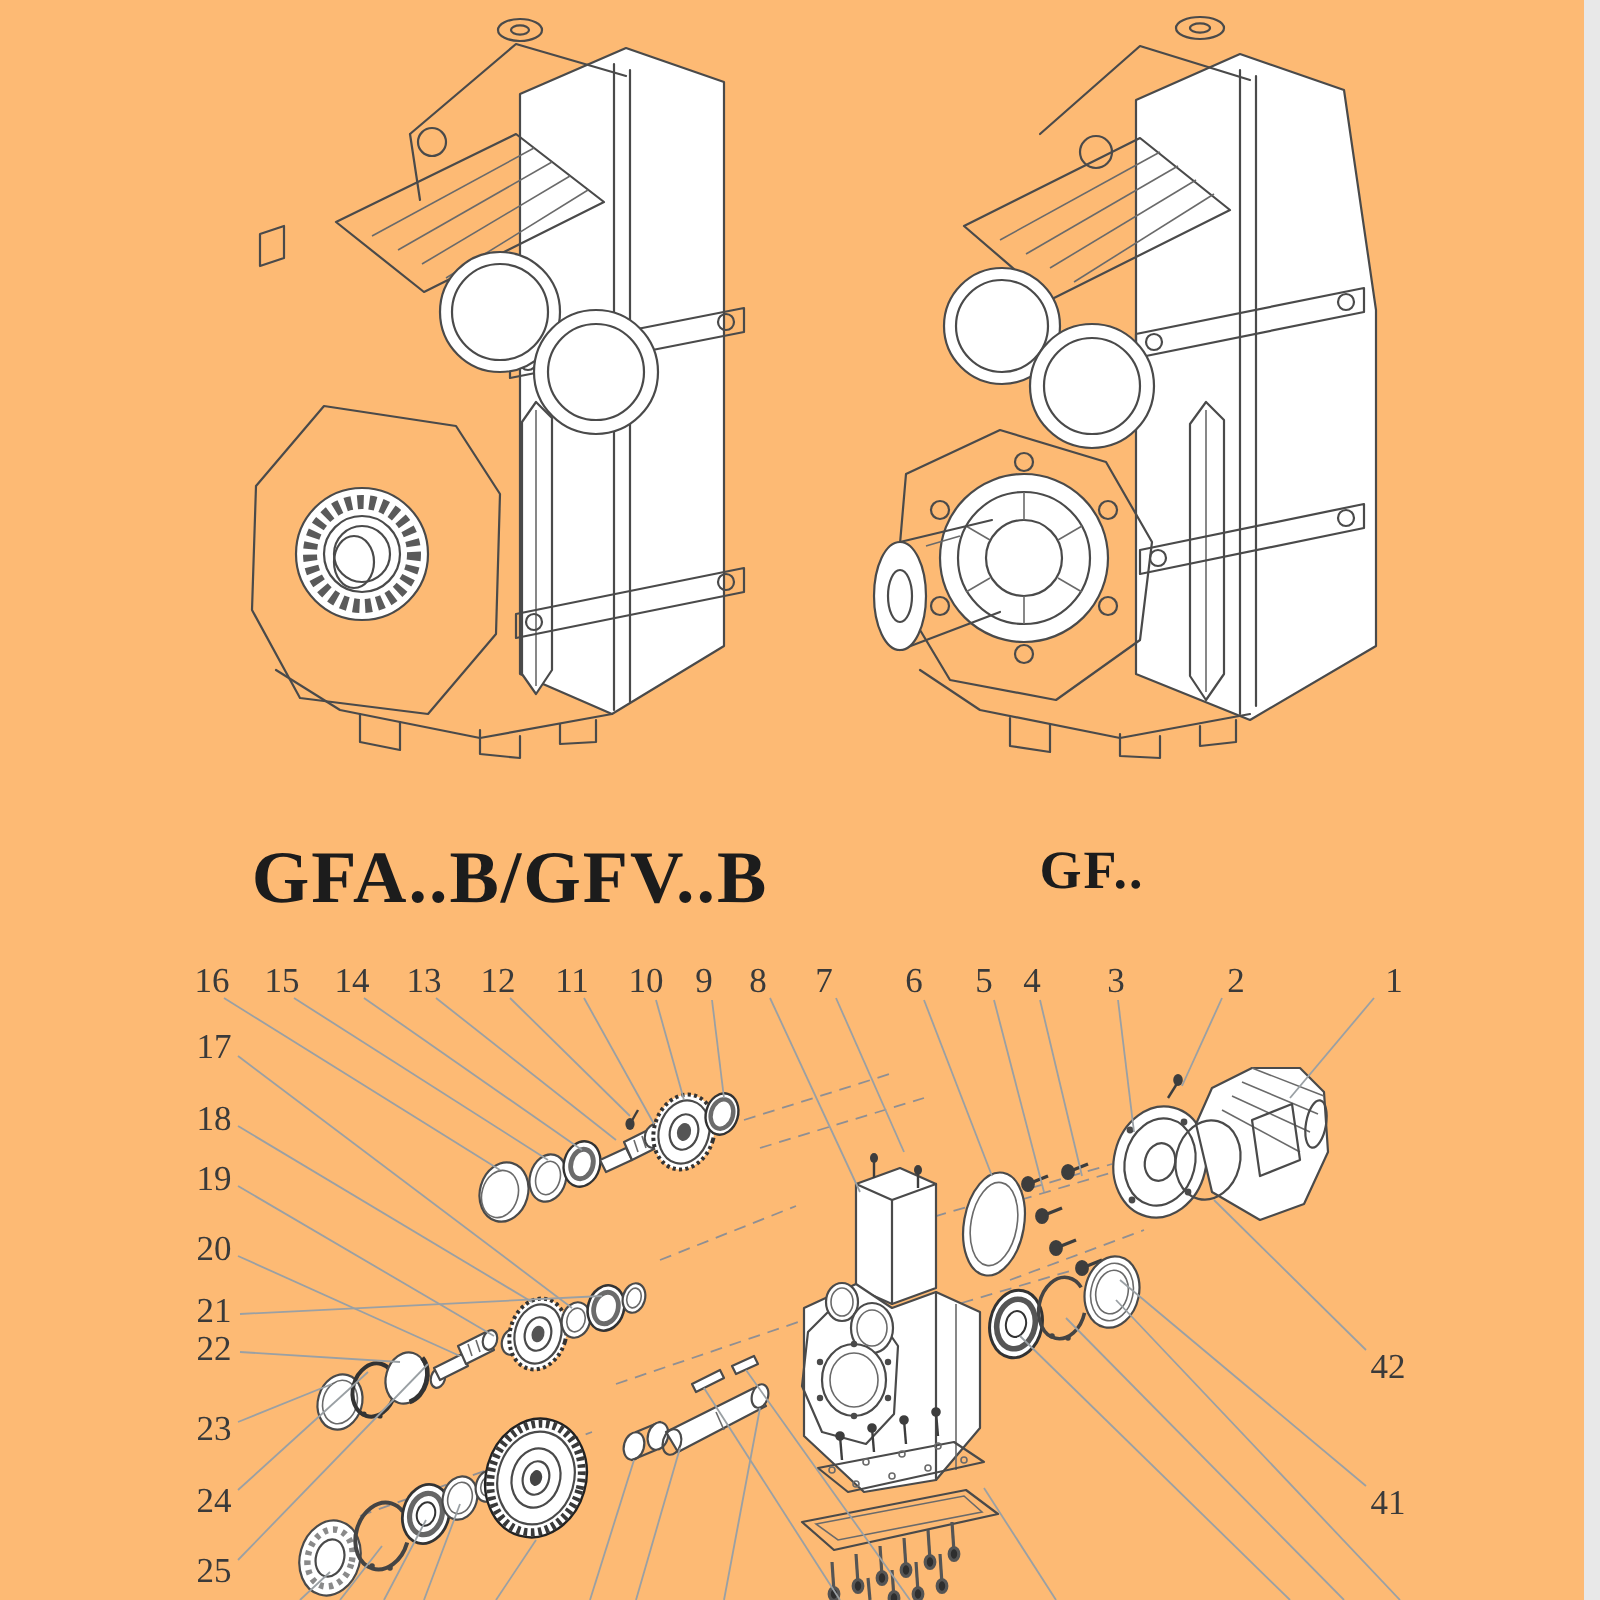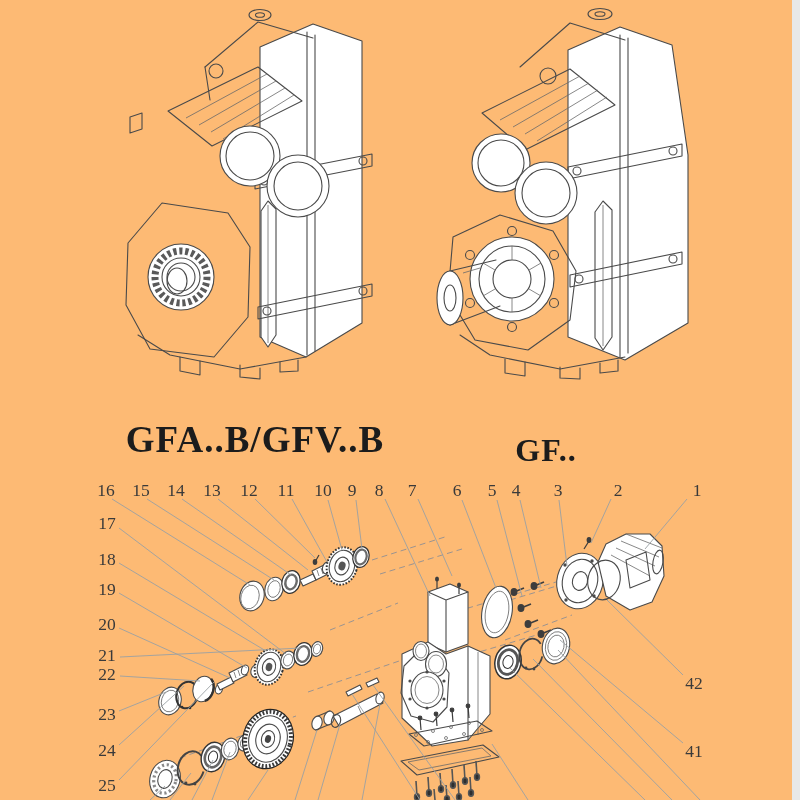--- a/index.html
+++ b/index.html
@@ -5,21 +5,21 @@
   html,body{margin:0;padding:0;background:#e8e8e8;}
   .canvas{position:relative;width:792px;height:800px;background:#fdba74;overflow:hidden;
           font-family:"Liberation Serif", serif;}
   svg{position:absolute;overflow:visible;}
   svg .ln{stroke:#4a4a4a;stroke-width:1.1;fill:none;stroke-linejoin:round;stroke-linecap:round;}
   svg .lnt{stroke:#6a6a6a;stroke-width:0.8;fill:none;}
   svg .wfill{fill:#ffffff;}
   .model-label{position:absolute;font-weight:bold;color:#1c1c1c;letter-spacing:1px;
                font-family:"Liberation Serif", serif;white-space:nowrap;transform:translateX(-50%);}
   #label-left{left:255px;top:418px;font-size:37px;}
-  #label-right{left:546px;top:432px;font-size:32px;}
+  #label-right{left:546px;top:420px;font-size:27px;}
 </style>
 </head>
 <body>
 
 <div class="canvas">
 
   <svg id="drawing-left" style="left:110px;top:5px;" width="280" height="385" viewBox="0 0 280 385">
     <g>
 
       <ellipse class="ln" cx="150" cy="10" rx="11" ry="5.5"></ellipse>

